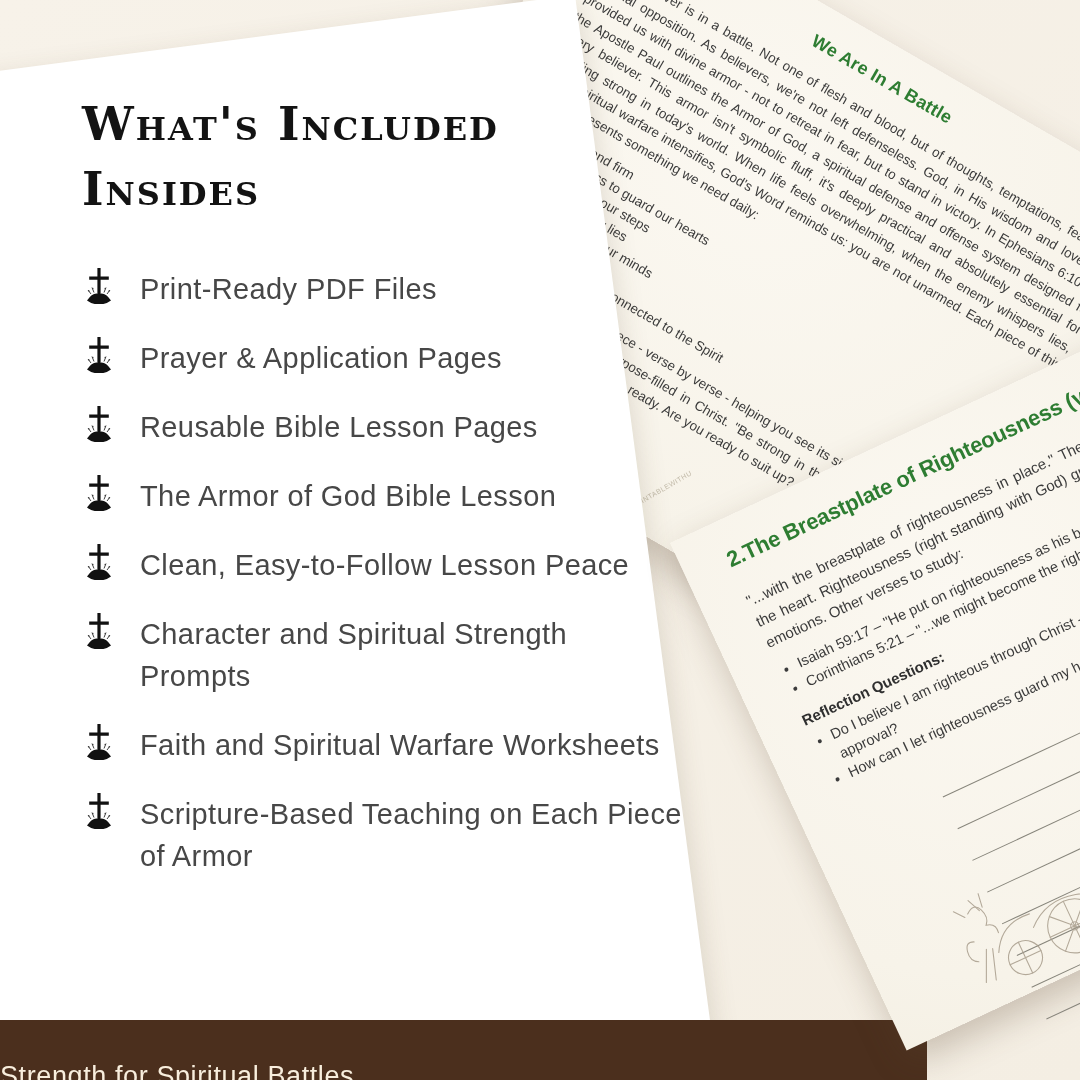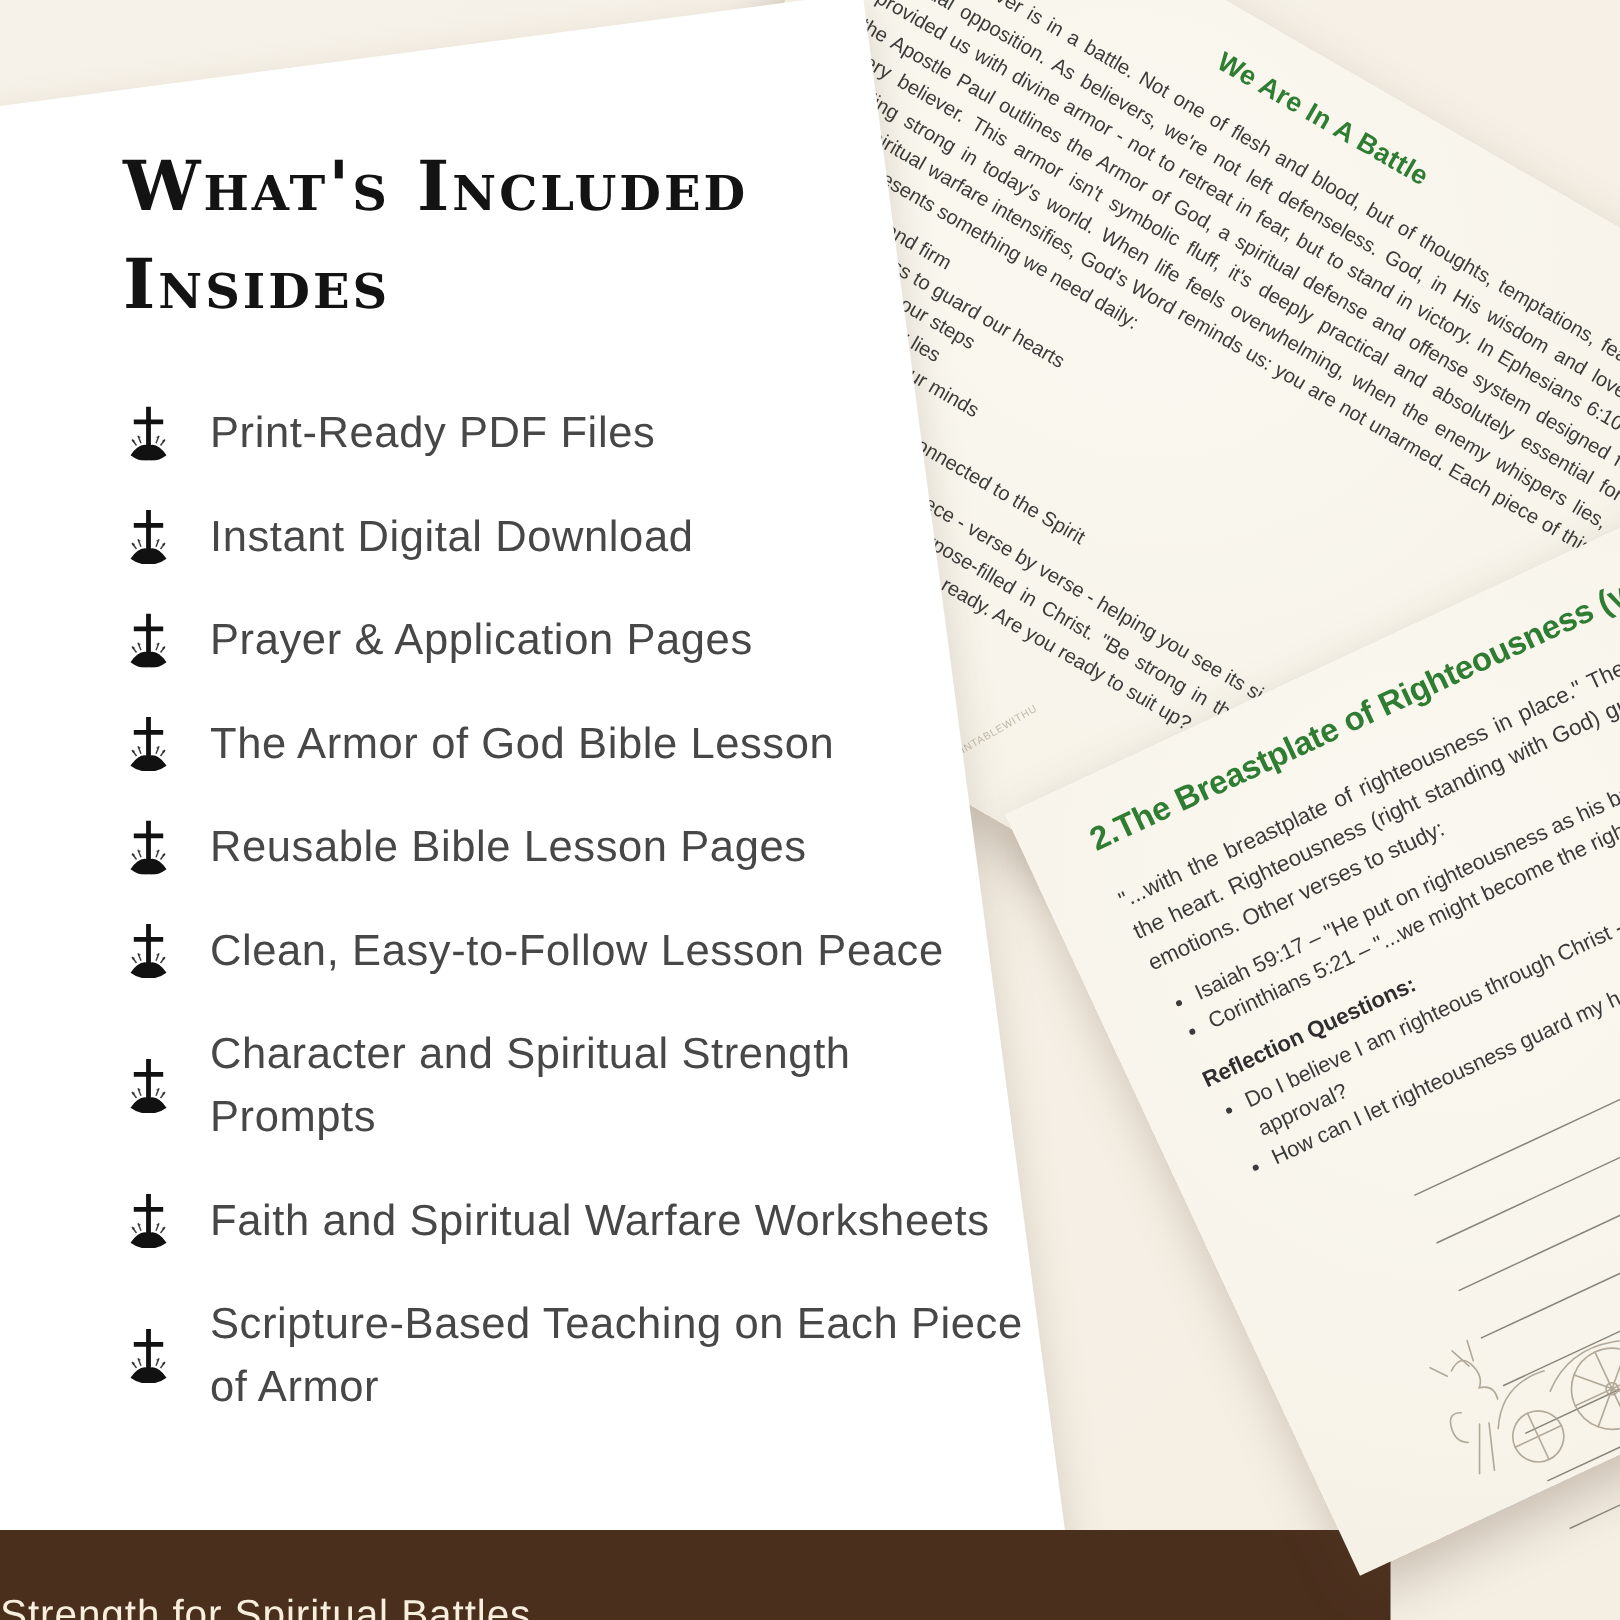--- a/index.html
+++ b/index.html
@@ -20,21 +20,21 @@
     background:#ffffff;transform:rotate(-7.5deg);transform-origin:top right;
     box-shadow:0 10px 28px rgba(90,70,45,.18);z-index:2;}
   .card-content{position:absolute;left:0;top:0;width:1080px;height:1080px;z-index:2;pointer-events:none;}
   
   .main-heading{position:absolute;left:82px;top:92px;
     font-family:"DejaVu Serif","Liberation Serif",serif;
     font-variant:small-caps;font-weight:700;font-size:46px;line-height:1.42;
     letter-spacing:2px;color:#131313;}
   
   .inc-list{position:absolute;left:84px;top:268px;width:600px;}
-  .inc-row{display:flex;align-items:center;margin-bottom:27px;}
+  .inc-row{display:flex;align-items:flex-start;margin-bottom:27px;}
   .inc-icon{flex:0 0 30px;height:36px;margin-right:26px;margin-top:0px;}
   .inc-icon svg{display:block;}
   .inc-text{font-size:29px;color:#474747;letter-spacing:.4px;line-height:1.45;font-weight:400;}
   
   .b-title{font-size:18px;font-weight:700;color:#2e7d32;text-align:center;letter-spacing:.3px;}
   .b-para{margin-top:16px;font-size:13.5px;line-height:20.5px;color:#3b3b3b;text-align:justify;}
   .b-bullets{margin:8px 0 0 6px;padding-left:16px;}
   .b-bullets li{font-size:13.5px;line-height:19px;color:#3b3b3b;}
   .b-close{margin-top:12px;font-size:13.5px;line-height:20.5px;color:#3b3b3b;text-align:justify;}
   .watermark{position:absolute;font-size:7px;color:rgba(150,138,115,.55);letter-spacing:.5px;}
@@ -110,75 +110,57 @@
                 <path d="M7 26l-3-4M23 26l3-4M10 24.5l-2-5M20 24.5l2-5M15 24v-3"></path>
               </g>
               <g fill="#111" opacity=".6">
                 <circle cx="5" cy="23" r=".8"></circle>
                 <circle cx="25" cy="23" r=".8"></circle>
                 <circle cx="9" cy="20.5" r=".7"></circle>
                 <circle cx="21" cy="20.5" r=".7"></circle>
               </g>
             </svg>
           </span>
-          <span class="inc-text">Instant Digital Download</span>
-        </div>
-        <div class="inc-row">
-          <span class="inc-icon">
-            <svg width="30" height="36" viewBox="0 0 30 36" fill="#111">
-              <path d="M13.4 0h3.2v8.6h8.2v3.2h-8.2v15h-3.2v-15H5.2V8.6h8.2z"></path>
-              <path d="M3 32.5q6-9 12-6.5q6-2.5 12 6.5q-6 4.5-12 3.5q-6 1-12-3.5z"></path>
-              <g stroke="#111" stroke-width="1" opacity=".8">
-                <path d="M7 26l-3-4M23 26l3-4M10 24.5l-2-5M20 24.5l2-5M15 24v-3"></path>
-              </g>
-              <g fill="#111" opacity=".6">
-                <circle cx="5" cy="23" r=".8"></circle>
-                <circle cx="25" cy="23" r=".8"></circle>
-                <circle cx="9" cy="20.5" r=".7"></circle>
-                <circle cx="21" cy="20.5" r=".7"></circle>
-              </g>
-            </svg>
-          </span>
           <span class="inc-text">Prayer &amp; Application Pages</span>
         </div>
         <div class="inc-row">
           <span class="inc-icon">
             <svg width="30" height="36" viewBox="0 0 30 36" fill="#111">
               <path d="M13.4 0h3.2v8.6h8.2v3.2h-8.2v15h-3.2v-15H5.2V8.6h8.2z"></path>
               <path d="M3 32.5q6-9 12-6.5q6-2.5 12 6.5q-6 4.5-12 3.5q-6 1-12-3.5z"></path>
               <g stroke="#111" stroke-width="1" opacity=".8">
                 <path d="M7 26l-3-4M23 26l3-4M10 24.5l-2-5M20 24.5l2-5M15 24v-3"></path>
               </g>
               <g fill="#111" opacity=".6">
                 <circle cx="5" cy="23" r=".8"></circle>
                 <circle cx="25" cy="23" r=".8"></circle>
                 <circle cx="9" cy="20.5" r=".7"></circle>
                 <circle cx="21" cy="20.5" r=".7"></circle>
               </g>
             </svg>
           </span>
+          <span class="inc-text">Reusable Bible Lesson Pages</span>
+        </div>
+        <div class="inc-row">
+          <span class="inc-icon">
+            <svg width="30" height="36" viewBox="0 0 30 36" fill="#111">
+              <path d="M13.4 0h3.2v8.6h8.2v3.2h-8.2v15h-3.2v-15H5.2V8.6h8.2z"></path>
+              <path d="M3 32.5q6-9 12-6.5q6-2.5 12 6.5q-6 4.5-12 3.5q-6 1-12-3.5z"></path>
+              <g stroke="#111" stroke-width="1" opacity=".8">
+                <path d="M7 26l-3-4M23 26l3-4M10 24.5l-2-5M20 24.5l2-5M15 24v-3"></path>
+              </g>
+              <g fill="#111" opacity=".6">
+                <circle cx="5" cy="23" r=".8"></circle>
+                <circle cx="25" cy="23" r=".8"></circle>
+                <circle cx="9" cy="20.5" r=".7"></circle>
+                <circle cx="21" cy="20.5" r=".7"></circle>
+              </g>
+            </svg>
+          </span>
           <span class="inc-text">The Armor of God Bible Lesson</span>
-        </div>
-        <div class="inc-row">
-          <span class="inc-icon">
-            <svg width="30" height="36" viewBox="0 0 30 36" fill="#111">
-              <path d="M13.4 0h3.2v8.6h8.2v3.2h-8.2v15h-3.2v-15H5.2V8.6h8.2z"></path>
-              <path d="M3 32.5q6-9 12-6.5q6-2.5 12 6.5q-6 4.5-12 3.5q-6 1-12-3.5z"></path>
-              <g stroke="#111" stroke-width="1" opacity=".8">
-                <path d="M7 26l-3-4M23 26l3-4M10 24.5l-2-5M20 24.5l2-5M15 24v-3"></path>
-              </g>
-              <g fill="#111" opacity=".6">
-                <circle cx="5" cy="23" r=".8"></circle>
-                <circle cx="25" cy="23" r=".8"></circle>
-                <circle cx="9" cy="20.5" r=".7"></circle>
-                <circle cx="21" cy="20.5" r=".7"></circle>
-              </g>
-            </svg>
-          </span>
-          <span class="inc-text">Reusable Bible Lesson Pages</span>
         </div>
         <div class="inc-row">
           <span class="inc-icon">
             <svg width="30" height="36" viewBox="0 0 30 36" fill="#111">
               <path d="M13.4 0h3.2v8.6h8.2v3.2h-8.2v15h-3.2v-15H5.2V8.6h8.2z"></path>
               <path d="M3 32.5q6-9 12-6.5q6-2.5 12 6.5q-6 4.5-12 3.5q-6 1-12-3.5z"></path>
               <g stroke="#111" stroke-width="1" opacity=".8">
                 <path d="M7 26l-3-4M23 26l3-4M10 24.5l-2-5M20 24.5l2-5M15 24v-3"></path>
               </g>
               <g fill="#111" opacity=".6">

